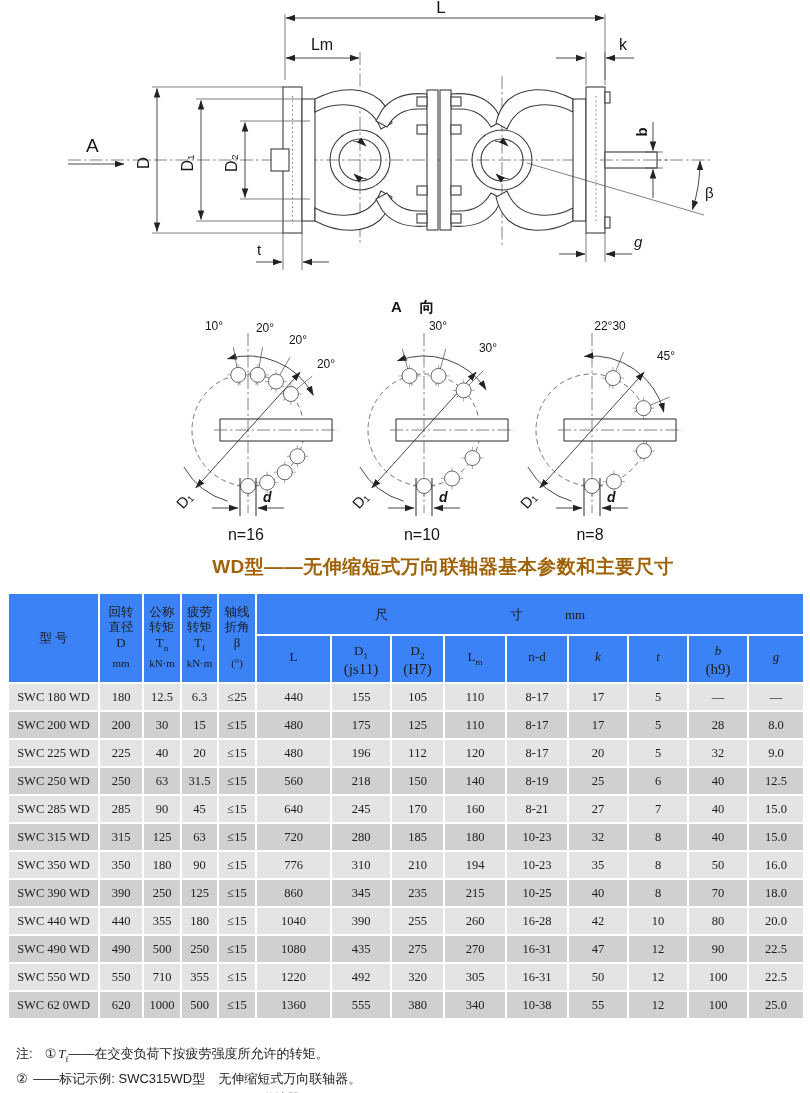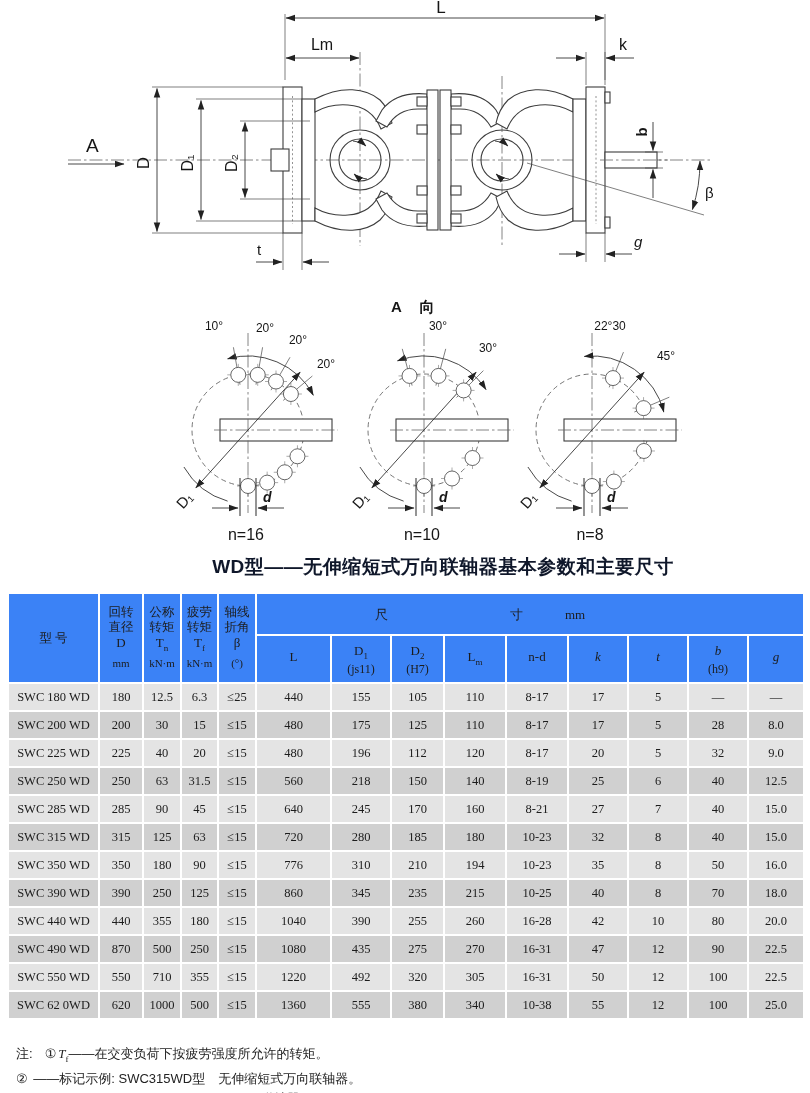--- a/index.html
+++ b/index.html
@@ -14,34 +14,34 @@
   .cl{stroke:#666;stroke-width:0.8;fill:none;stroke-dasharray:13 3 2.5 3;}
   .dsh{stroke:#666;stroke-width:0.9;fill:none;stroke-dasharray:5 3.5;}
   .dt{stroke:#777;stroke-width:0.8;fill:none;stroke-dasharray:2 2.4;}
   #drawing text{font-family:"Liberation Sans",sans-serif;fill:#161616;}
   .t19{font-size:19px;} .t17{font-size:17px;} .t16{font-size:16px;}
   .t15{font-size:15px;} .t14{font-size:14px;} .t12{font-size:12px;}
   .bold{font-weight:bold;} .it{font-style:italic;}
   .avw{font-size:15px;font-weight:600;letter-spacing:7px;}
   
   .title{margin-top:6px;padding-left:76px;text-align:center;font-size:19px;font-weight:bold;
-         letter-spacing:0.5px;line-height:26px;color:#0f172a;}
+         letter-spacing:0.5px;line-height:26px;color:#a16207;}
   
   table.spec{border-collapse:collapse;table-layout:fixed;width:796px;margin:12px 0 0 7px;
              font-family:"Liberation Serif",serif;}
   table.spec th,table.spec td{border:2px solid #fff;padding:0;text-align:center;
              font-weight:normal;overflow:hidden;}
   thead th{background:#3b82f6;font-size:12.5px;line-height:15px;}
   thead tr.hr1{height:42px;} thead tr.hr2{height:48px;}
   tbody td{font-size:12.5px;height:26px;background:#e4e4e4;}
   tbody tr:nth-child(even) td{background:#d0d0d0;}
   td.c-model{text-align:left;padding-left:7px;}
   .psym,.dmain{font-family:"Liberation Serif",serif;font-size:13px;}
   .punit{font-family:"Liberation Serif",serif;font-size:11px;}
-  .dparen{font-family:"Liberation Serif",serif;font-size:12px;line-height:12px;}
+  .dparen{font-family:"Liberation Serif",serif;font-size:15px;line-height:12px;}
   .th-dim .it2{font-style:italic;}
   sub{font-size:9px;}
   .sph{display:flex;align-items:center;padding-left:118px;font-size:13px;}
   .sph .sp2{margin-left:122px;} .sph .spu{margin-left:42px;font-family:"Liberation Serif",serif;}
   
   .notes{margin:24px 0 0 16px;font-size:13px;line-height:20px;color:#222;
          font-family:"Liberation Sans",sans-serif;}
   .notes .nsym{font-family:"Liberation Serif",serif;}
   .nl{margin-right:12px;} .nn{margin-right:2px;}
   .l2{} .l3{margin-left:145px;}
@@ -532,21 +532,21 @@
           <td>255</td>
           <td>260</td>
           <td>16-28</td>
           <td>42</td>
           <td>10</td>
           <td>80</td>
           <td>20.0</td>
         </tr>
         <tr>
           <td class="c-model">SWC 490 WD</td>
-          <td>870</td>
+          <td>490</td>
           <td>500</td>
           <td>250</td>
           <td>≤15</td>
           <td>1080</td>
           <td>435</td>
           <td>275</td>
           <td>270</td>
           <td>16-31</td>
           <td>47</td>
           <td>12</td>

